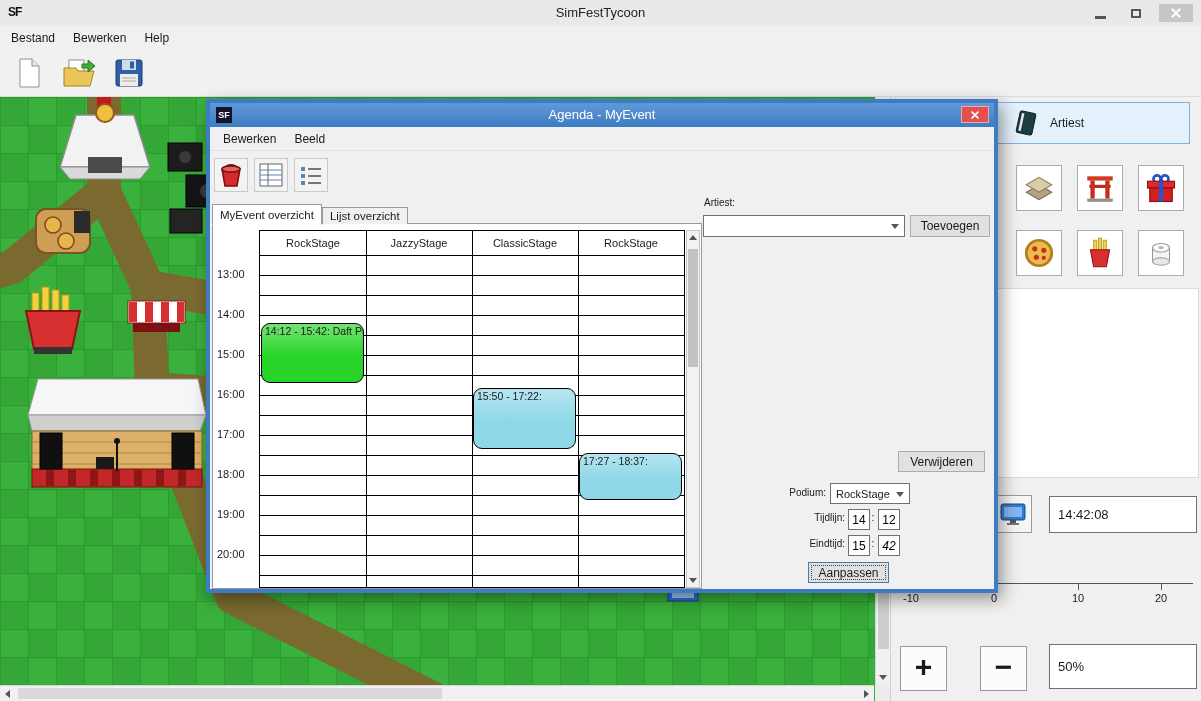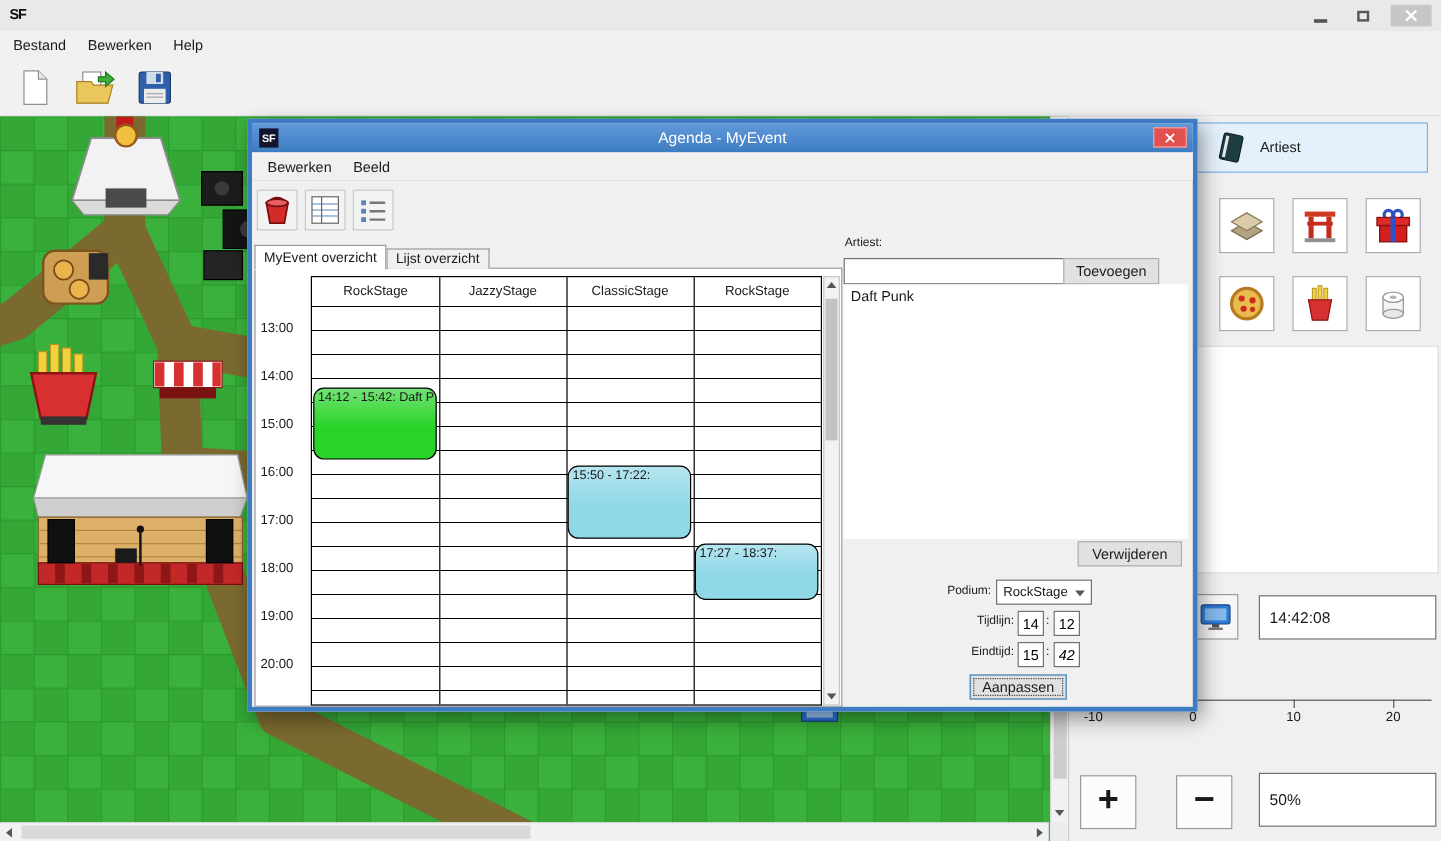--- a/index.html
+++ b/index.html
@@ -85,21 +85,21 @@
   .panel-scrollbar .arr-up { position:absolute; left:2px; top:4px; }
   .panel-scrollbar .arr-down { position:absolute; left:2px; bottom:4px; }
   .sb-thumb { position:absolute; left:1px; top:18px; width:10px; height:118px; background:#C2C2C2; }
   
   .lbl { position:absolute; font-size:10px; }
   .artist-lbl { left:494px; top:70px; }
   .combo { position:absolute; background:#FFF; border:1px solid #707070; display:flex; align-items:center; padding:0 16px 0 5px; font-size:11.5px; }
   .combo-arr { position:absolute; right:5px; top:50%; margin-top:-2px; }
   .artist-combo { left:493px; top:88px; width:202px; height:22px; }
   .btn { position:absolute; background:#E1E1E1; border:1px solid #ADADAD; display:flex; align-items:center; justify-content:center; font-size:12px; }
-  .add-btn { left:676px; top:88px; width:80px; height:22px; }
+  .add-btn { left:700px; top:88px; width:80px; height:22px; }
   .artist-listbox { position:absolute; left:493px; top:110px; width:287px; height:212px; background:#FFF; overflow:hidden; }
   .artist-item { padding:3px 6px; font-size:12px; }
   .remove-btn { left:688px; top:324px; width:87px; height:21px; }
   .podium-lbl { left:550px; top:360px; width:66px; text-align:right; }
   .podium-combo { left:620px; top:356px; width:80px; height:21px; font-size:11px; }
   .begin-lbl { left:505px; top:385px; width:130px; text-align:right; }
   .end-lbl { left:505px; top:411px; width:130px; text-align:right; }
   .colon { width:8px; text-align:center; }
   .begin-colon { left:659px; top:385px; } .end-colon { left:659px; top:411px; }
   .num-input { position:absolute; width:22px; height:21px; border:1px solid #707070; background:#FFF; text-align:center; font:12px "Liberation Sans",sans-serif; padding:0; }
@@ -107,20 +107,21 @@
   .end-hour { left:638px; top:408px; } .end-min { left:668px; top:408px;font-style:italic; }
   .apply-btn { left:598px; top:435px; width:81px; height:21px; border-color:#3C7FB1; outline:1px dotted #444; outline-offset:-4px; }
 </style>
 </head>
 <body>
 
 <div class="screen">
 
   <div class="titlebar">
     <div class="app-logo">SF</div>
+    <div class="app-title">SimFestTycoon</div>
     <div class="win-controls">
       <div class="winbtn">
           <span class="minimize-glyph"></span>
         </div>
       <div class="winbtn">
           <span class="maximize-glyph"></span>
         </div>
       <div class="winbtn closebtn">
           <span class="x-icon"></span>
         </div>
@@ -416,23 +417,20 @@
           <div class="time-label" style="top: 243px;">18:00</div>
           <div class="time-label" style="top: 283px;">19:00</div>
           <div class="time-label" style="top: 323px;">20:00</div>
         </div>
       <div class="lbl artist-lbl">Artiest:</div>
       <div class="combo artist-combo">
         <span></span>
         <span class="arr arr-down combo-arr"></span>
       </div>
       <div class="btn add-btn">Toevoegen</div>
-      <div class="artist-listbox">
-          <div class="artist-item">Daft Punk</div>
-        </div>
       <div class="btn remove-btn">Verwijderen</div>
       <div class="lbl podium-lbl">Podium:</div>
       <div class="combo podium-combo">
         <span>RockStage</span>
         <span class="arr arr-down combo-arr"></span>
       </div>
       <div class="lbl begin-lbl">Tijdlijn:</div>
       <input class="num-input begin-hour" value="14" style="">
       <div class="lbl colon begin-colon">:</div>
       <input class="num-input begin-min" value="12" style="">

